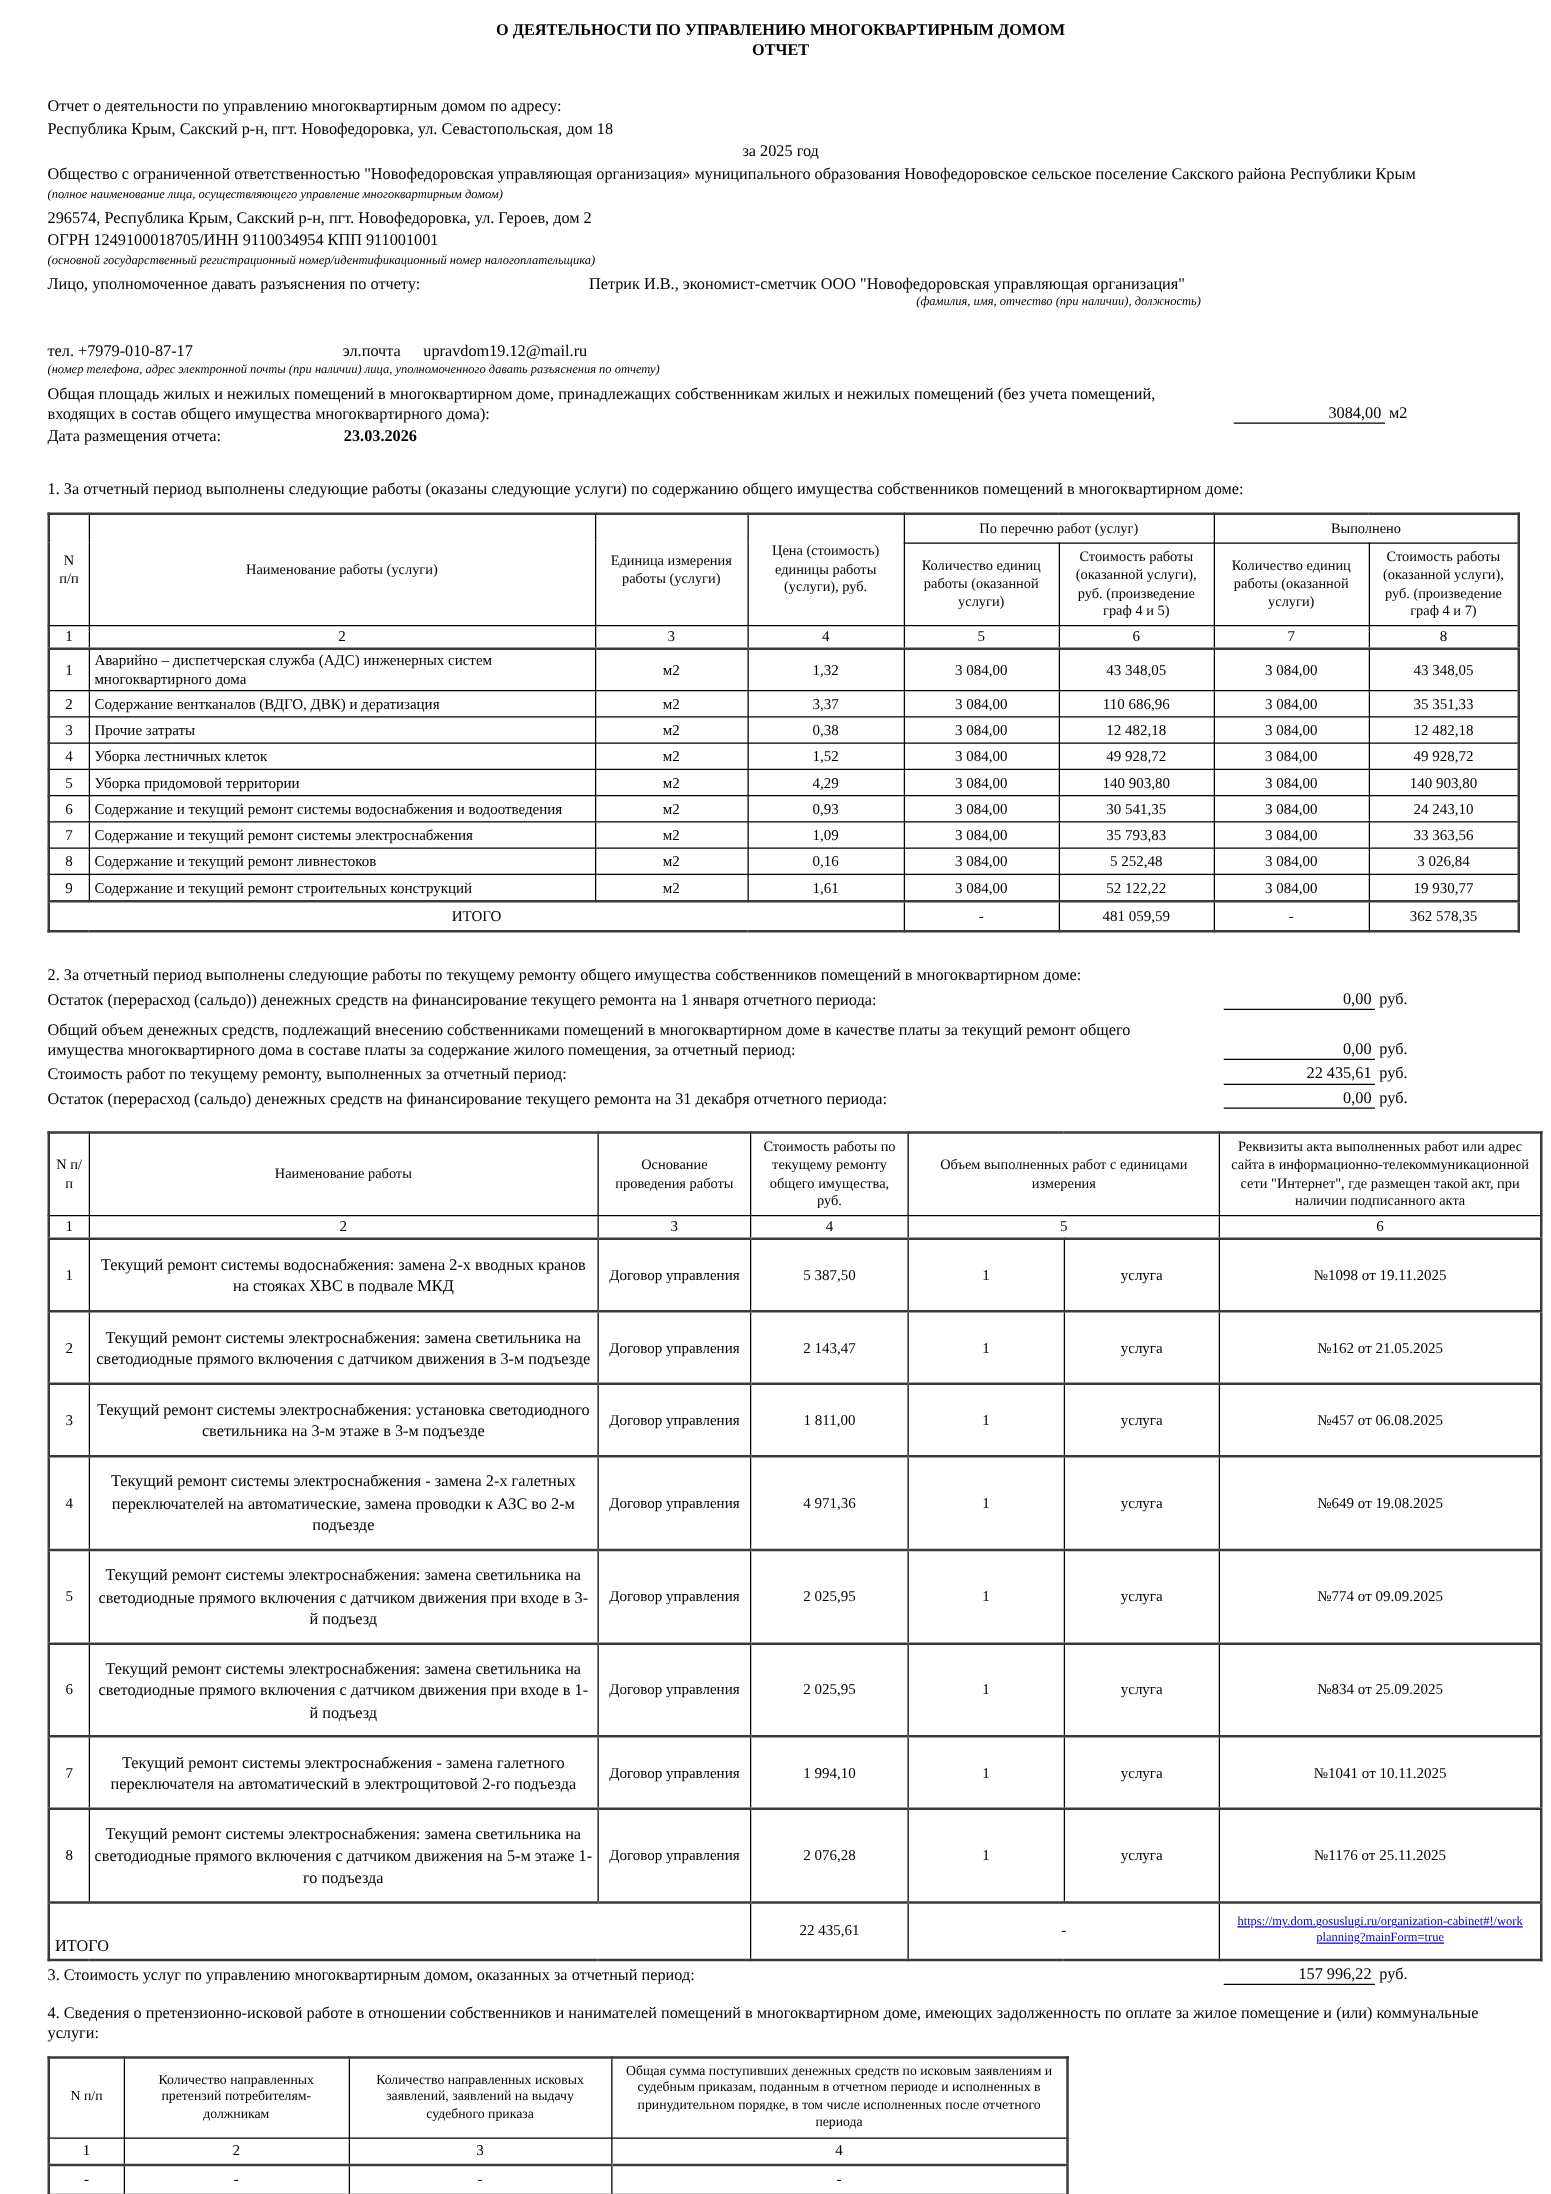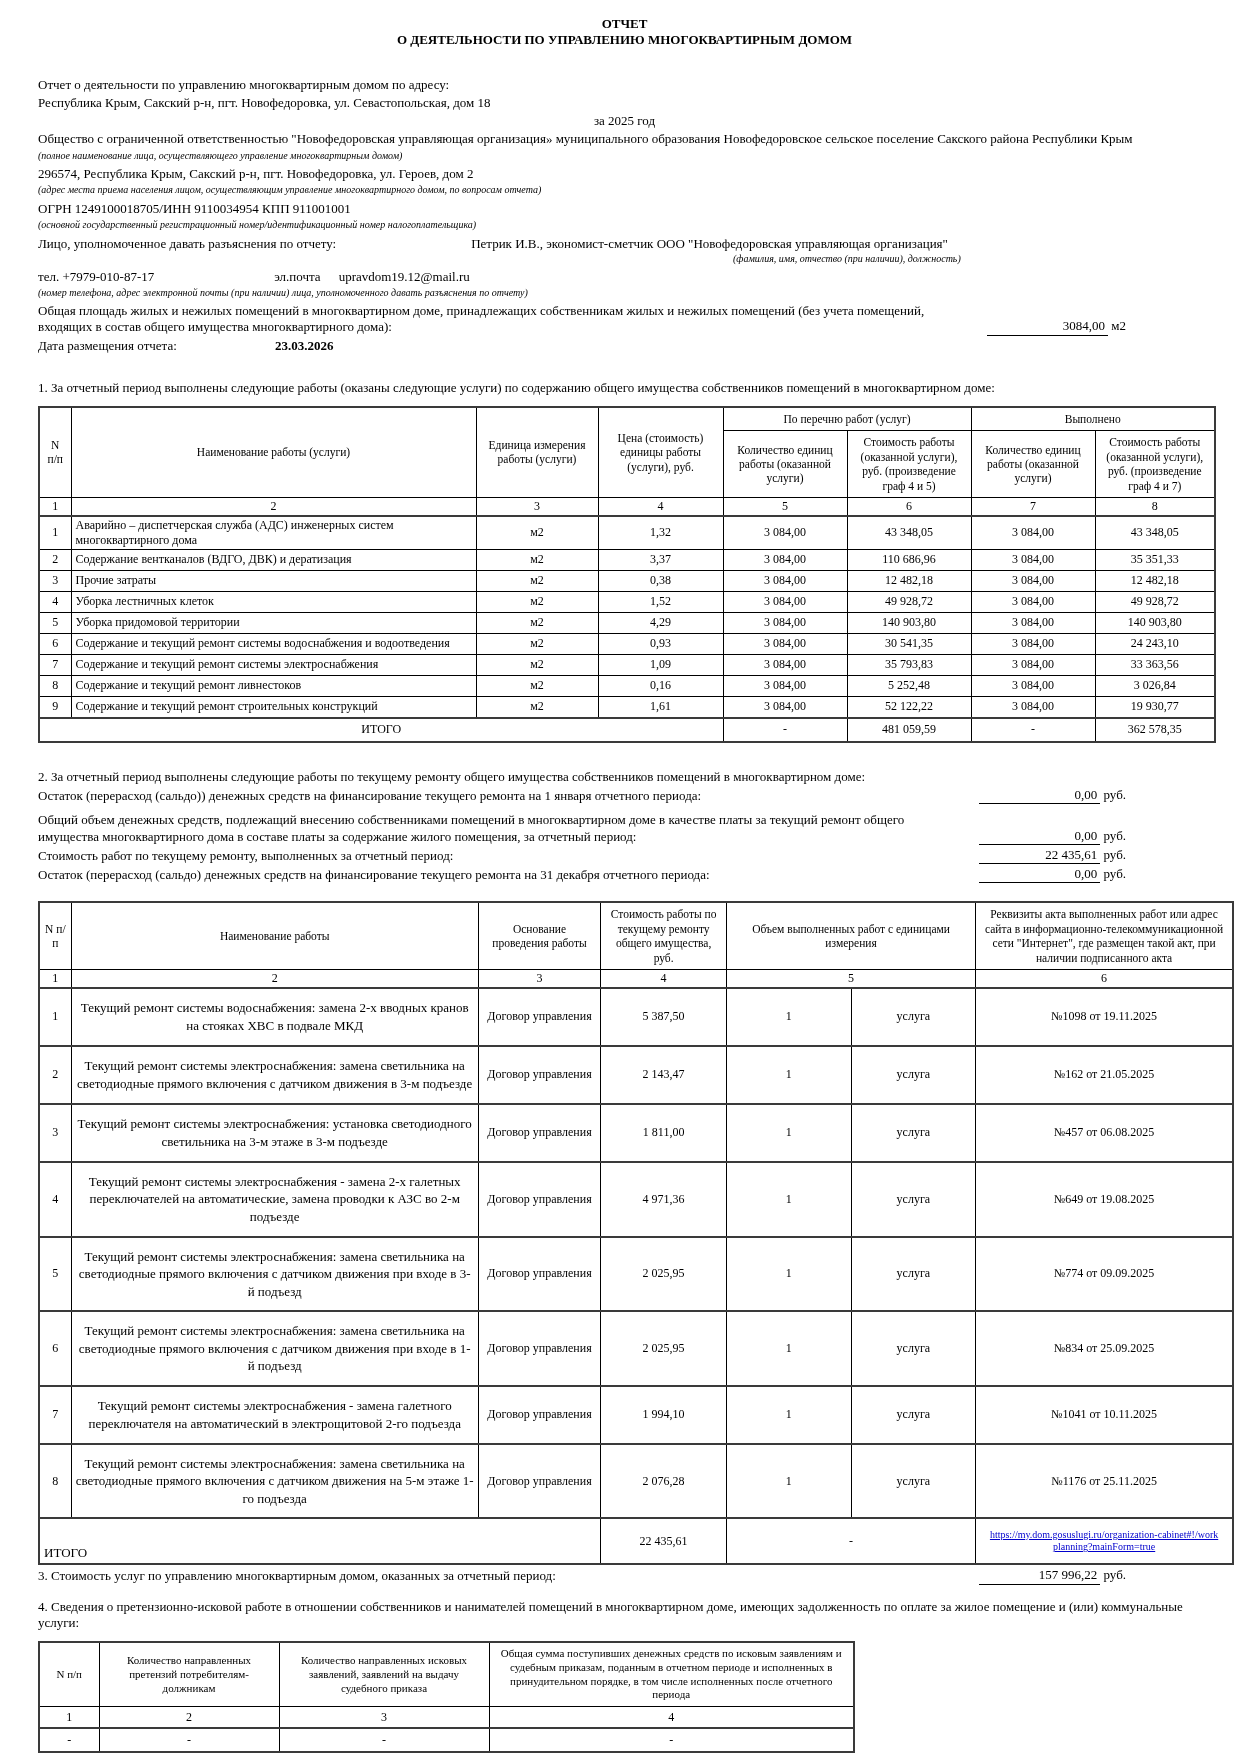--- a/index.html
+++ b/index.html
@@ -15,21 +15,21 @@
   .title-block { text-align:center; font-weight:bold; font-size:13px; margin-bottom:28px; }
 
   .line { margin:2px 0; }
   .center { text-align:center; }
   .note { font-style:italic; font-size:10px; color:#000; margin:1px 0 4px 0; }
 
   .flexrow { display:flex; align-items:flex-end; }
   .contact-value { margin-left:135px; }
   .contact-note { margin-left:695px; }
   .phone-row { display:flex; align-items:baseline; }
-  .email-label { margin-left:120px; }
+  .email-label { margin-left:120px;margin-top:20px; }
   .email-value { margin-left:18px;font-family:Liberation Serif, serif; }
 
   .val-row { display:flex; justify-content:space-between; align-items:flex-end; margin:2px 0; }
   .val-row .txt { width:76%; }
   .val-row .val { white-space:nowrap; margin-right:85px; }
   .blank {
     display:inline-block; min-width:110px; text-align:right;
     border-bottom:1px solid #000; padding:0 3px 0 8px;
   }
   .date-row { margin-top:2px; }
@@ -63,31 +63,30 @@
   .t4 { width:815px; }
   .t4 td { font-size:12px; height:18px; }
   .t4 thead th { font-size:11px; }
 </style>
 </head>
 <body>
 
 <div class="page">
 
   <div class="title-block">
+    <div>О ДЕЯТЕЛЬНОСТИ ПО УПРАВЛЕНИЮ МНОГОКВАРТИРНЫМ ДОМОМ</div>
     <div>ОТЧЕТ</div>
-    <div>О ДЕЯТЕЛЬНОСТИ ПО УПРАВЛЕНИЮ МНОГОКВАРТИРНЫМ ДОМОМ</div>
   </div>
 
   <div class="line">Отчет о деятельности по управлению многоквартирным домом по адресу:</div>
   <div class="line">Республика Крым, Сакский р-н, пгт. Новофедоровка, ул. Севастопольская, дом 18</div>
   <div class="line center">за 2025 год</div>
   <div class="line">Общество с ограниченной ответственностью "Новофедоровская управляющая организация» муниципального образования Новофедоровское сельское поселение Сакского района Республики Крым</div>
   <div class="note">(полное наименование лица, осуществляющего управление многоквартирным домом)</div>
   <div class="line">296574, Республика Крым, Сакский р-н, пгт. Новофедоровка, ул. Героев, дом 2</div>
-  <div class="note">(адрес места приема населения лицом, осуществляющим управление многоквартирного домом, по вопросам отчета)</div>
   <div class="line">ОГРН 1249100018705/ИНН 9110034954 КПП 911001001</div>
   <div class="note">(основной государственный регистрационный номер/идентификационный номер налогоплательщика)</div>
 
   <div class="flexrow">
     <span>Лицо, уполномоченное давать разъяснения по отчету:</span>
     <span class="contact-value">Петрик И.В., экономист-сметчик ООО "Новофедоровская управляющая организация"</span>
   </div>
   <div class="note contact-note">(фамилия, имя, отчество (при наличии), должность)</div>
 
   <div class="phone-row">

